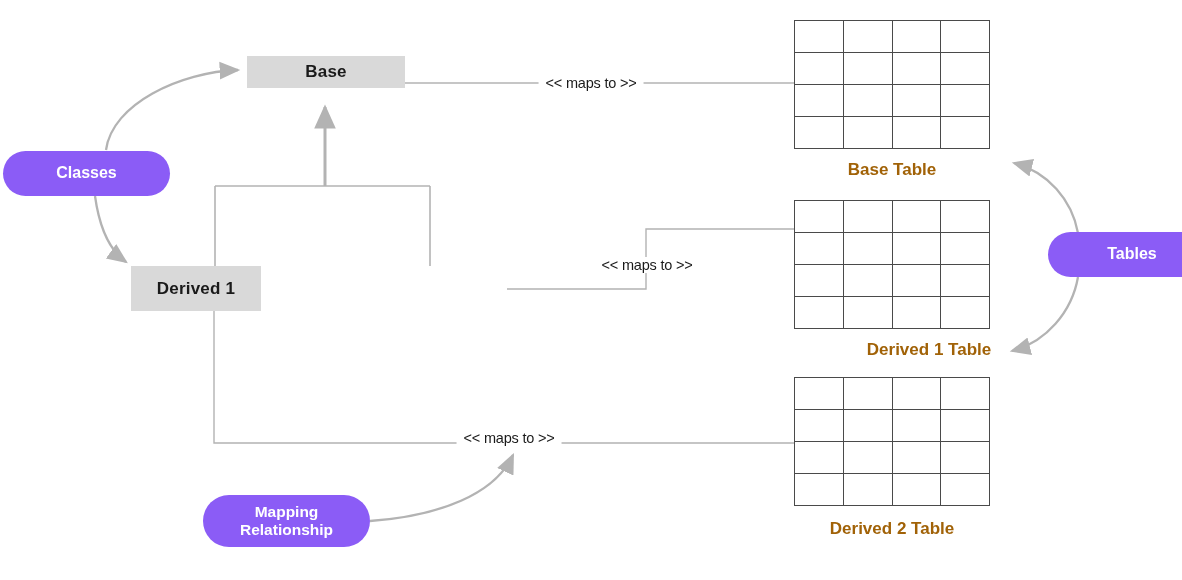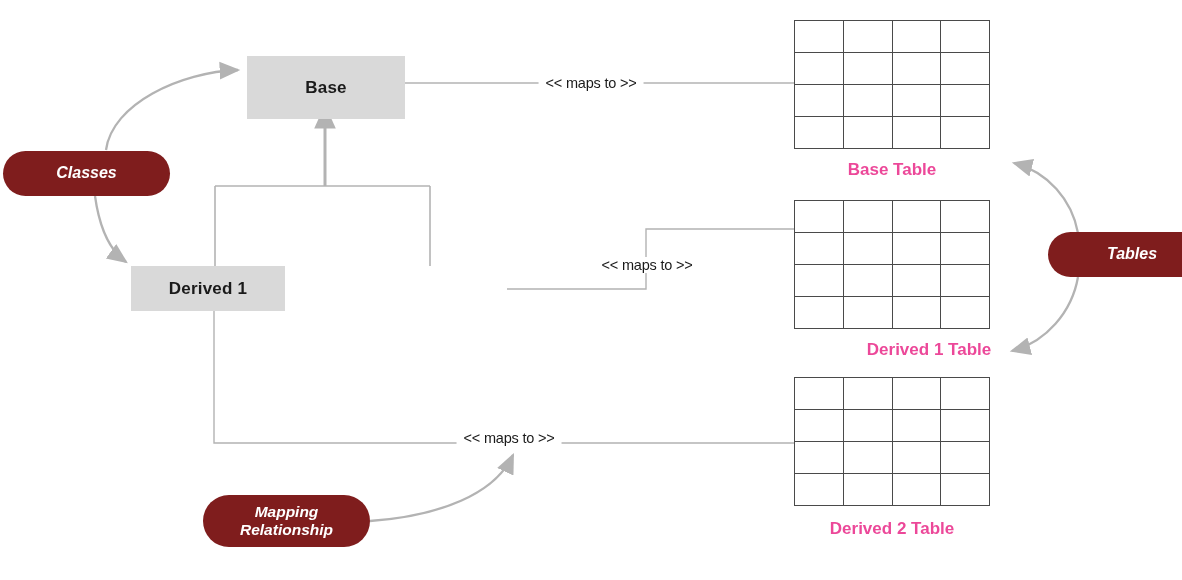--- a/index.html
+++ b/index.html
@@ -33,33 +33,32 @@
     align-items: center;
     justify-content: center;
     color: #1a1a1a;
     font-weight: bold;
     font-size: 17px;
     letter-spacing: 0.2px;
     box-sizing: border-box;
   }
   .pill {
     position: absolute;
-    background: #7f1d1d;
+    background: #8b5cf6;
     border-radius: 999px;
     display: flex;
     align-items: center;
     justify-content: center;
     color: #ffffff;
     font-weight: bold;
     font-size: 16px;
     text-align: center;
     line-height: 1.15;
     box-sizing: border-box;
     white-space: pre-line;
-    font-style: italic;
   }
   .maps-label {
     position: absolute;
     font-size: 14.5px;
     font-weight: normal;
     color: #1a1a1a;
     background: #ffffff;
     padding: 0 7px;
     white-space: nowrap;
     transform: translate(-50%, -50%);
@@ -73,21 +72,21 @@
   }
   .db-table td {
     border: 1px solid #4a4a4a;
     padding: 0;
     height: 31px;
   }
   .table-caption {
     position: absolute;
     font-size: 17px;
     font-weight: bold;
-    color: #ec4899;
+    color: #a16207;
     white-space: nowrap;
     transform: translateX(-50%);
     text-align: center;
   }
 </style>
 </head>
 <body>
 
 <div id="canvas">
 
@@ -128,25 +127,25 @@
     <g>
       <path d="M 1078,233 C 1072,200 1048,172 1014,163" stroke="#b3b3b3" stroke-width="2.3" fill="none" marker-end="url(#arrowGrayOpen)"></path>
       <path d="M 1078,277 C 1072,312 1046,342 1012,351" stroke="#b3b3b3" stroke-width="2.3" fill="none" marker-end="url(#arrowGrayOpen)"></path>
     </g>
 
     <g>
       <path d="M 370,521 C 440,516 495,494 513,455" stroke="#b3b3b3" stroke-width="2.3" fill="none" marker-end="url(#arrowGrayOpen)"></path>
     </g>
   </svg>
 
-  <div class="class-box" style="left:247px; top:56px; width:158px; height:63px;">
+  <div class="class-box" style="left:247px; top:56px; width:158px; height:32px;">
     <span>Base</span>
   </div>
 
-  <div class="class-box" style="left:131px; top:266px; width:154px; height:45px;">
+  <div class="class-box" style="left:131px; top:266px; width:130px; height:45px;">
     <span>Derived 1</span>
   </div>
 
 
   <div class="pill" style="left:3px; top:151px; width:167px; height:45px;">
     <span>Classes</span>
   </div>
 
   <div class="pill" style="left:1048px; top:232px; width:168px; height:45px;">
     <span>Tables</span>

